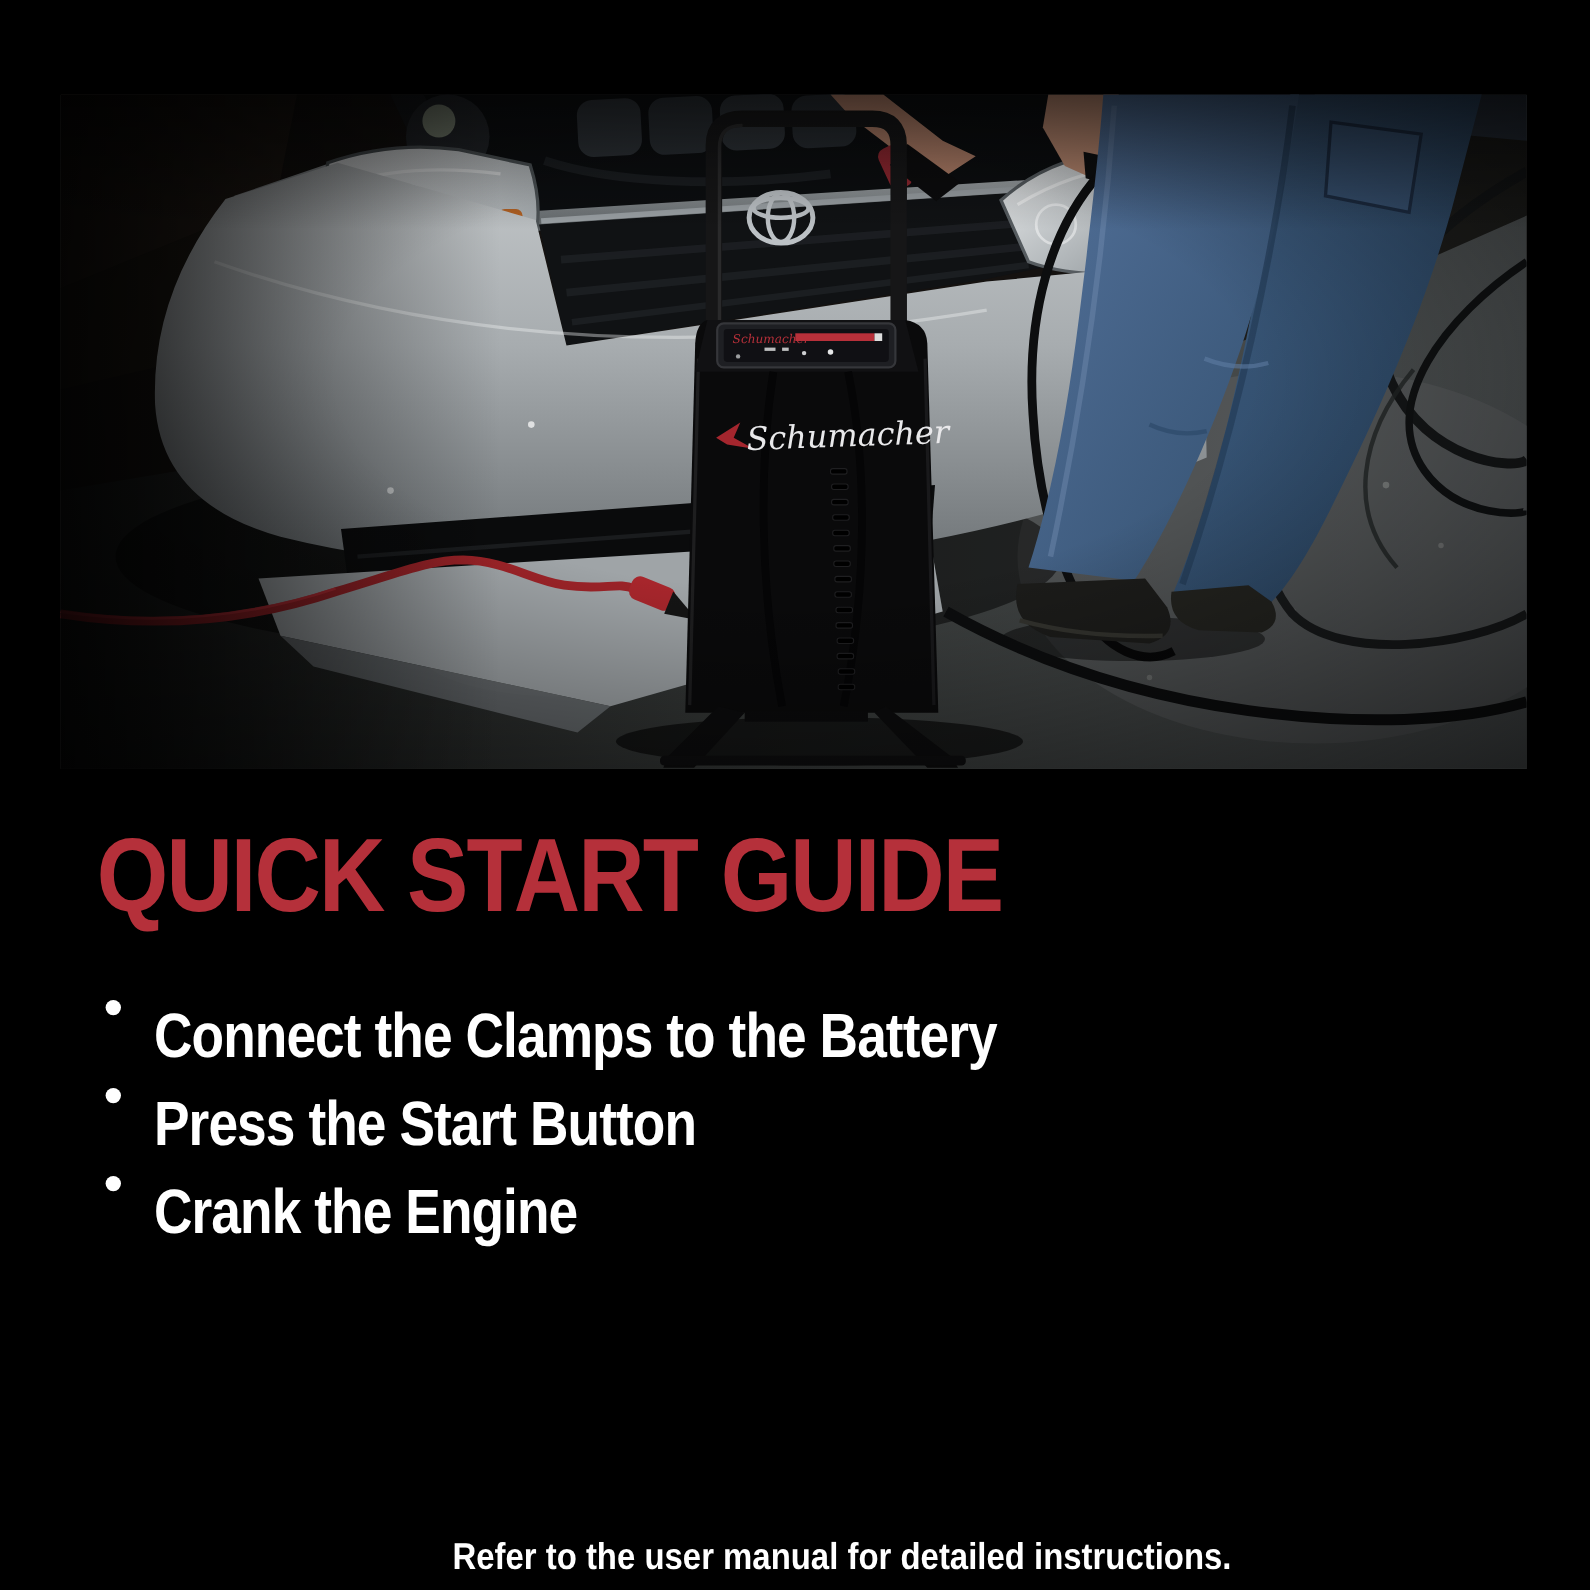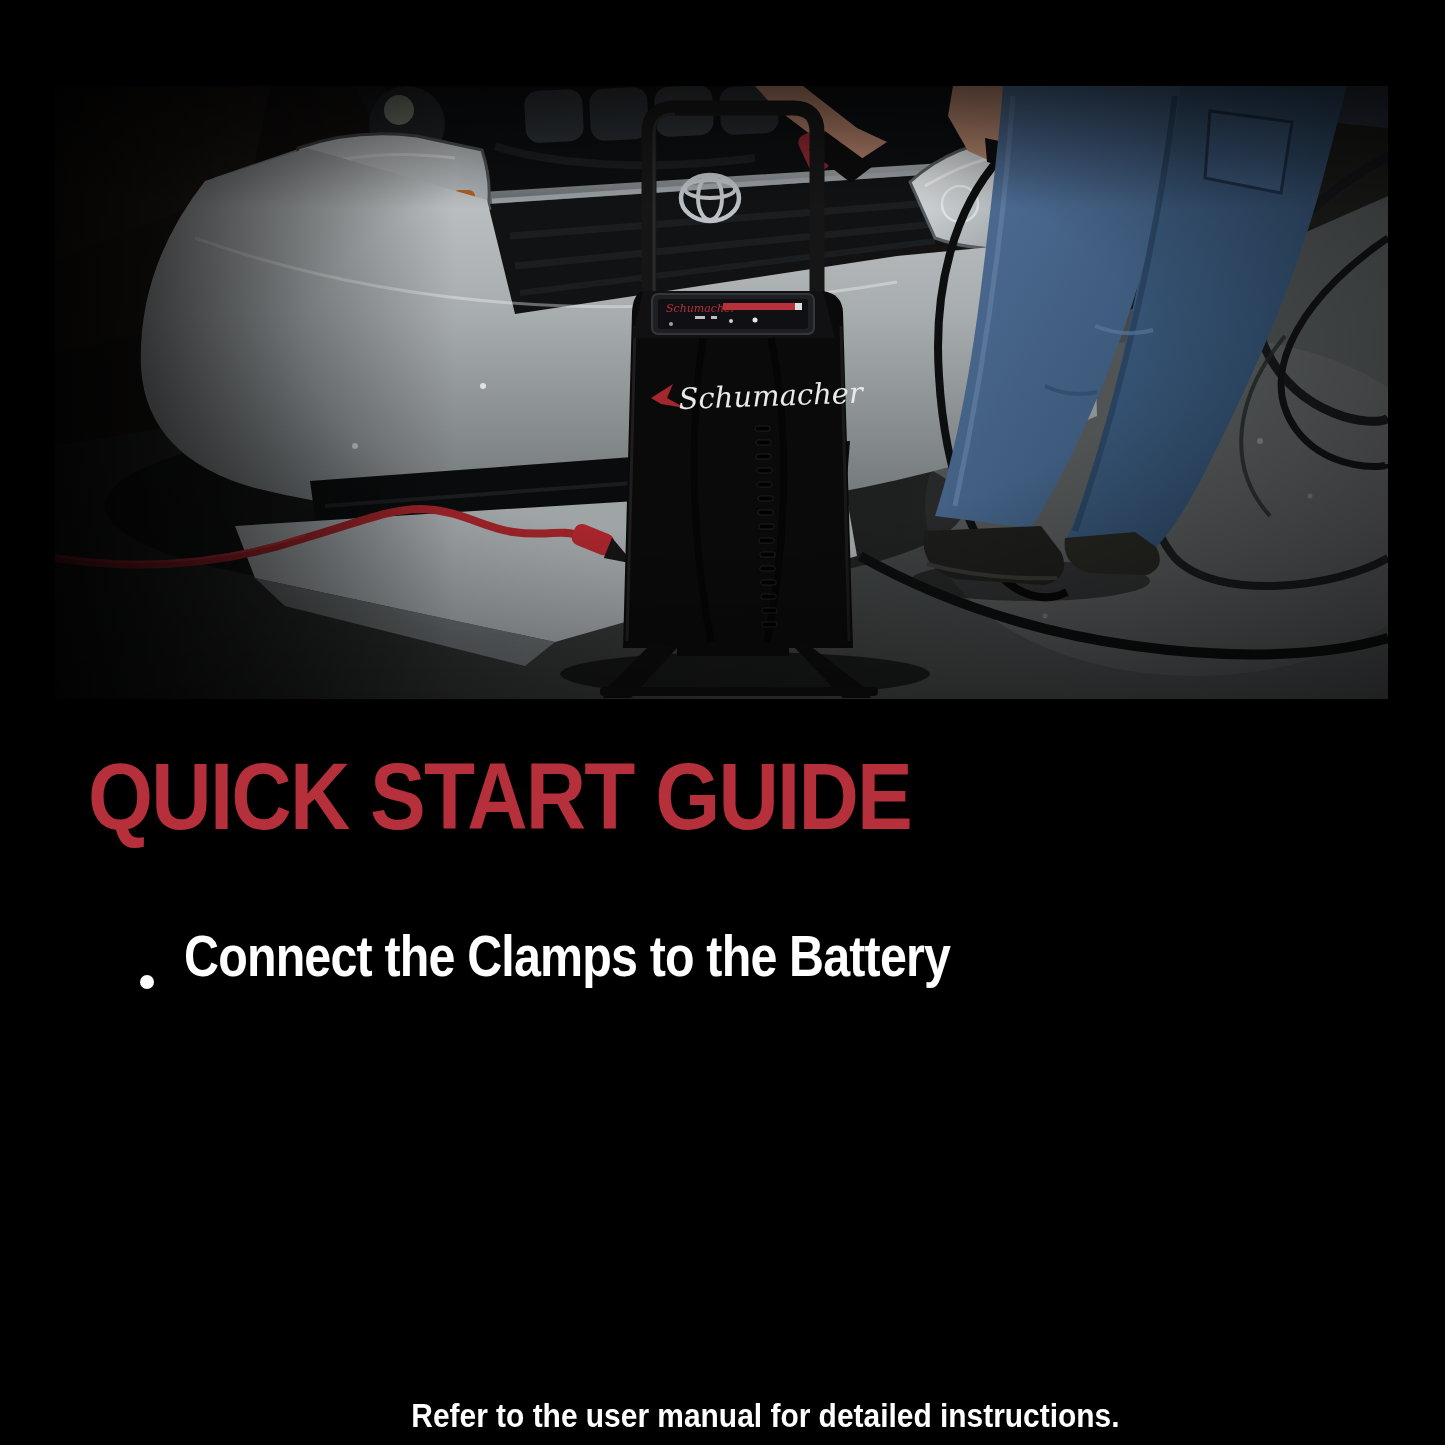--- a/index.html
+++ b/index.html
@@ -24,21 +24,21 @@
     color:#b5303a;
     font-size:95px;font-weight:bold;line-height:1;
     letter-spacing:-2px;
     white-space:nowrap;
   }
   .title .squeeze{display:inline-block;transform:scaleX(.88);transform-origin:left center;}
   .steps{
     position:absolute;left:0;top:865px;width:1445px;
     margin:0;padding:0;list-style:none;
   }
-  .steps li{height:80px;display:flex;align-items:flex-end;padding-left:44px;}
+  .steps li{height:80px;display:flex;align-items:flex-start;}
   .steps .dot{
     flex:none;margin-left:96px;width:14px;height:14px;border-radius:50%;
     background:#ffffff;
   }
   .steps .lbl{
     margin-left:30px;
     color:#ffffff;font-size:57px;font-weight:bold;letter-spacing:-1px;
     white-space:nowrap;
     display:inline-block;transform:scaleX(.85);transform-origin:left center;
   }
@@ -296,19 +296,27 @@
 
   <h1 class="title">
     <span class="squeeze">QUICK START GUIDE</span>
   </h1>
 
   <ul class="steps">
     <li>
       <span class="dot"></span>
       <span class="lbl">Connect the Clamps to the Battery</span>
     </li>
+    <li>
+      <span class="dot"></span>
+      <span class="lbl">Press the Start Button</span>
+    </li>
+    <li>
+      <span class="dot"></span>
+      <span class="lbl">Crank the Engine</span>
+    </li>
   </ul>
 
   <div class="footer">
     <span class="lbl">Refer to the user manual for detailed instructions.</span>
   </div>
 
 </div>
 
 </body></html>

